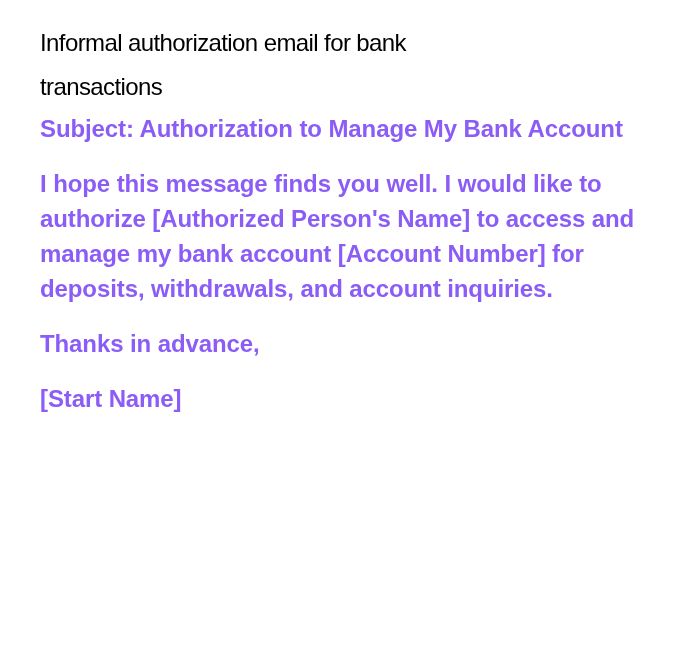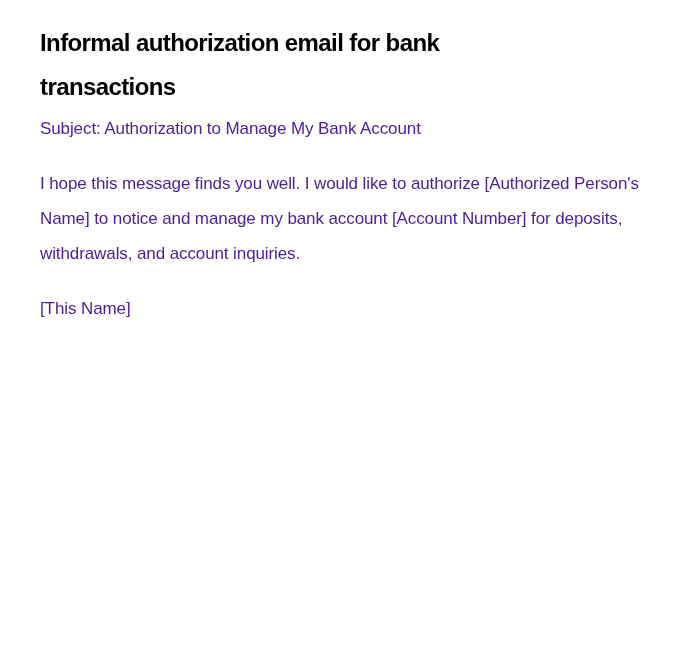--- a/index.html
+++ b/index.html
@@ -14,40 +14,42 @@
       font-family: "Liberation Sans", sans-serif;
       color: #111111;
     }
     .doc {
       position: relative;
       padding: 21px 40px 0 40px;
       width: 620px;
     }
     .doc-title {
       font-family: "Liberation Sans", sans-serif;
-      font-weight: bold;
+      font-weight: normal;
       font-size: 24px;
       line-height: 44px;
       letter-spacing: -0.6px;
       margin: 0 0 0 0;
       width: 470px;
       color: #000000;
     }
     .para {
-      font-size: 17px;
+      font-size: 24px;
       line-height: 35px;
       margin: 0 0 20px 0;
-      color: #4c1d95;
+      color: #8b5cf6;
       letter-spacing: -0.1px;
+      font-weight: bold;
     }
     .subject {
       margin-top: 2px;
     }
   </style>
 </head>
 <body>
 
 <div class="doc">
   <h1 class="doc-title">Informal authorization email for bank transactions</h1>
   <p class="para subject">Subject: Authorization to Manage My Bank Account</p>
-  <p class="para">I hope this message finds you well. I would like to authorize [Authorized Person's Name] to notice and manage my bank account [Account Number] for deposits, withdrawals, and account inquiries.</p>
-  <p class="para">[This Name]</p>
+  <p class="para">I hope this message finds you well. I would like to authorize [Authorized Person's Name] to access and manage my bank account [Account Number] for deposits, withdrawals, and account inquiries.</p>
+  <p class="para">Thanks in advance,</p>
+  <p class="para">[Start Name]</p>
 </div>
 
 </body></html>

